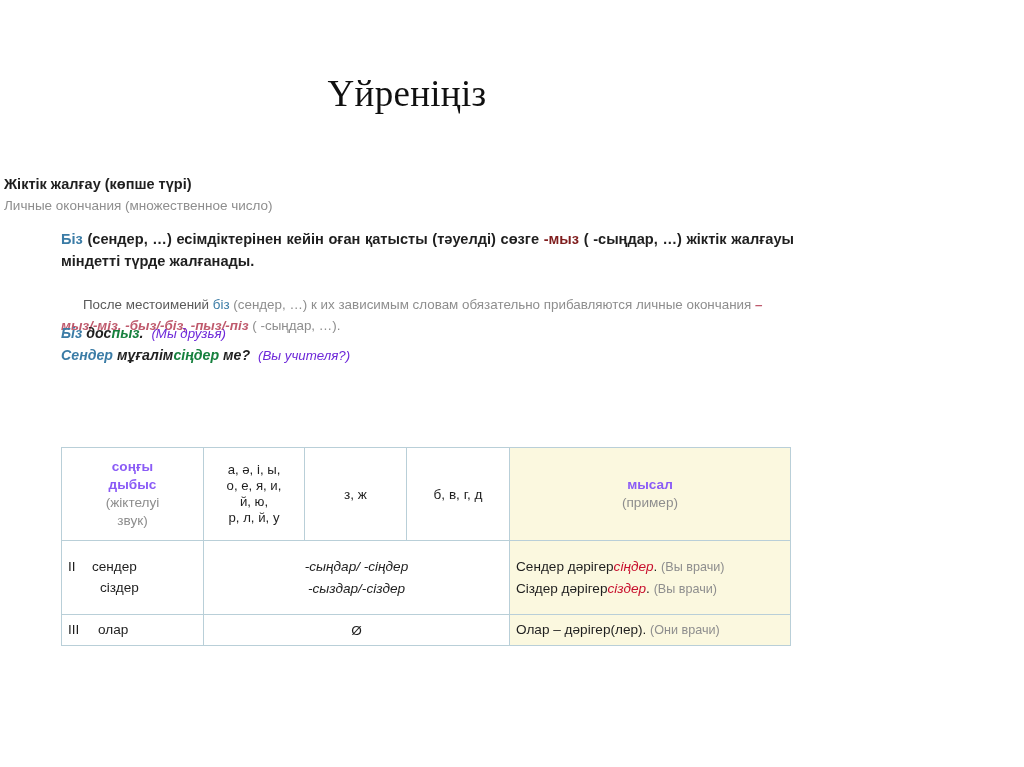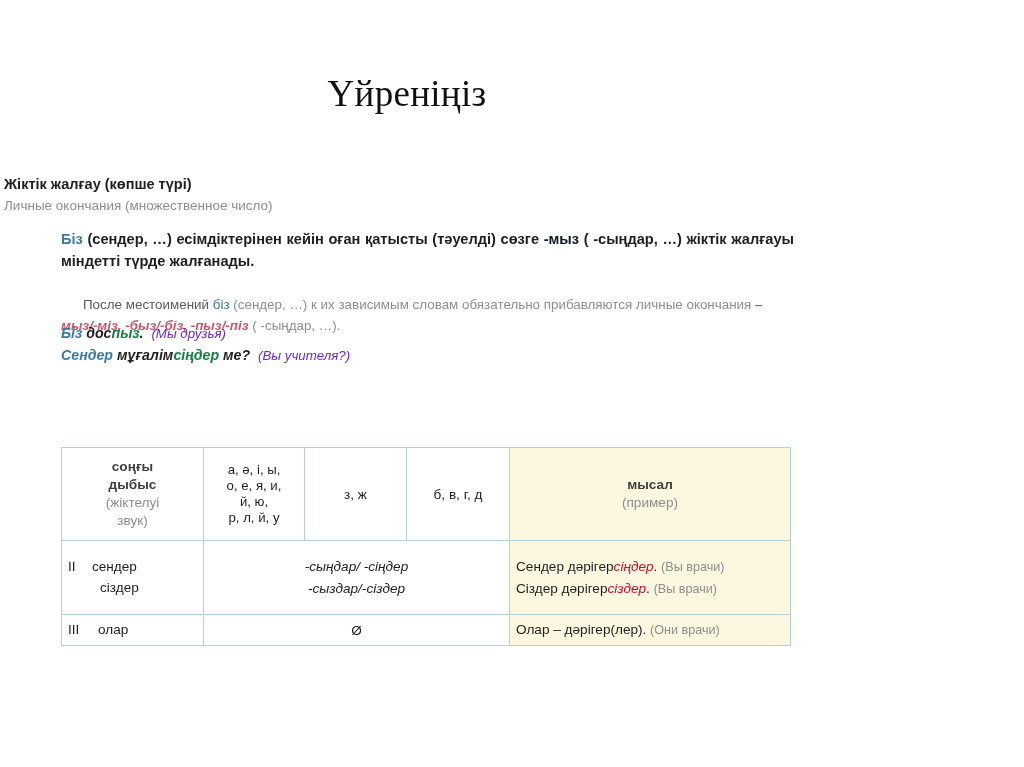--- a/index.html
+++ b/index.html
@@ -75,21 +75,21 @@
   .rule-ru {
     margin-top: 23px;
     font-size: 13.4px;
     font-weight: 400;
     color: #5a5a5a;
     line-height: 1.55;
     text-indent: 22px;
   }
   .blue      { color: #3b7ca6; }
   .blue-b    { color: #3b7ca6; font-weight: bold; }
-  .crimson   { color: #0f172a; }
+  .crimson   { color: #7f1d1d; }
   .crimson-i { color: #bf5a6d; font-style: italic; font-weight: bold; }
   .gray      { color: #8e8e8e; }
 
   
   .examples {
     position: absolute;
     top: 322px;
     left: 61px;
     width: 600px;
     line-height: 1.58;
@@ -140,21 +140,21 @@
   }
   .c1 { width: 142px; }
   .c2 { width: 101px; }
   .c3 { width: 102px; }
   .c4 { width: 103px; }
   .c5 { width: 281px; }
 
   .hdr-c1, .hdr-c2, .hdr-c3, .hdr-c4 { text-align: center; height: 84px; }
   .hdr-c5 { text-align: center; height: 84px; background: #fbf8df; }
 
-  .hdr-kz { font-weight: bold; color: #404040; line-height: 1.32; }
+  .hdr-kz { font-weight: bold; color: #8b5cf6; line-height: 1.32; }
   .hdr-ru { color: #8e8e8e; font-weight: 400; line-height: 1.32; }
   .vowels { line-height: 1.22; font-size: 13.2px; }
 
   .ex-cell { background: #fbf8df; padding-left: 10px; line-height: 1.55; }
 
   .row-label { padding-left: 8px; line-height: 1.5; }
   .rl-num { display: inline-block; min-width: 24px; }
   .rl-num.wide { min-width: 30px; }
   .rl-sub { display: block; padding-left: 32px; }
 

